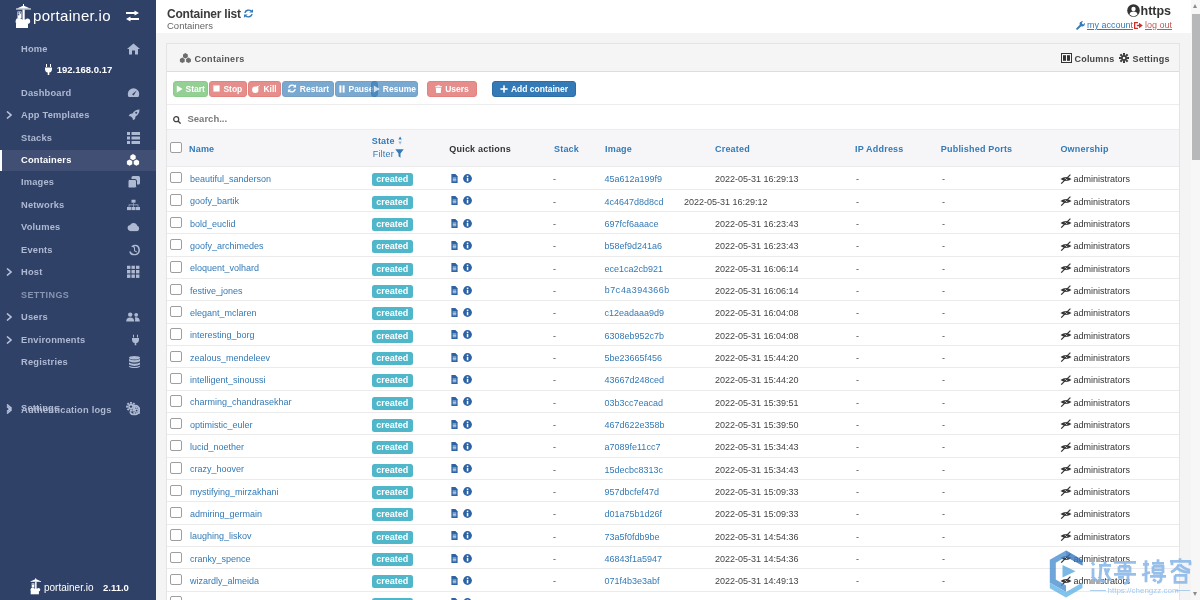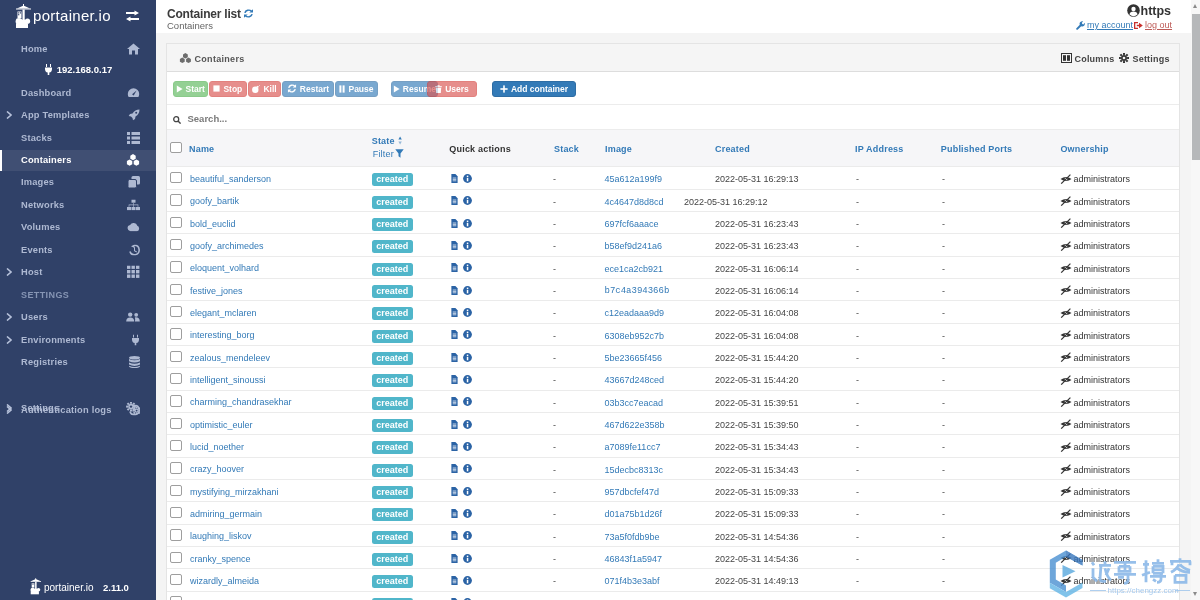--- a/index.html
+++ b/index.html
@@ -373,21 +373,21 @@
         </svg>
         <span>Restart</span>
       </div>
 <div class="btn b-primary dis" style="left:168px;width:43px;">
         <svg width="6" height="8" viewBox="0 0 6 8">
           <rect x="0.4" y="0.4" width="2" height="7.2" fill="#fff"></rect>
           <rect x="3.6" y="0.4" width="2" height="7.2" fill="#fff"></rect>
         </svg>
         <span>Pause</span>
       </div>
-<div class="btn b-primary dis" style="left:224px;width:46.8px;">
+<div class="btn b-primary dis" style="left:204px;width:46.8px;">
         <svg width="7" height="8" viewBox="0 0 7 8">
           <path d="M0.8 0.4 L6.6 4 L0.8 7.6 Z" fill="#fff"></path>
         </svg>
         <span>Resume</span>
       </div>
 <div class="btn b-danger dis" style="left:260px;width:50px;">
         <svg width="7" height="8" viewBox="0 0 7 8">
           <rect x="0.2" y="1.2" width="6.6" height="1" fill="#fff"></rect>
           <rect x="2.3" y="0.3" width="2.4" height="0.9" fill="#fff"></rect>
           <path d="M0.8 2.7 L6.2 2.7 L5.8 8 L1.2 8 Z" fill="#fff"></path>

